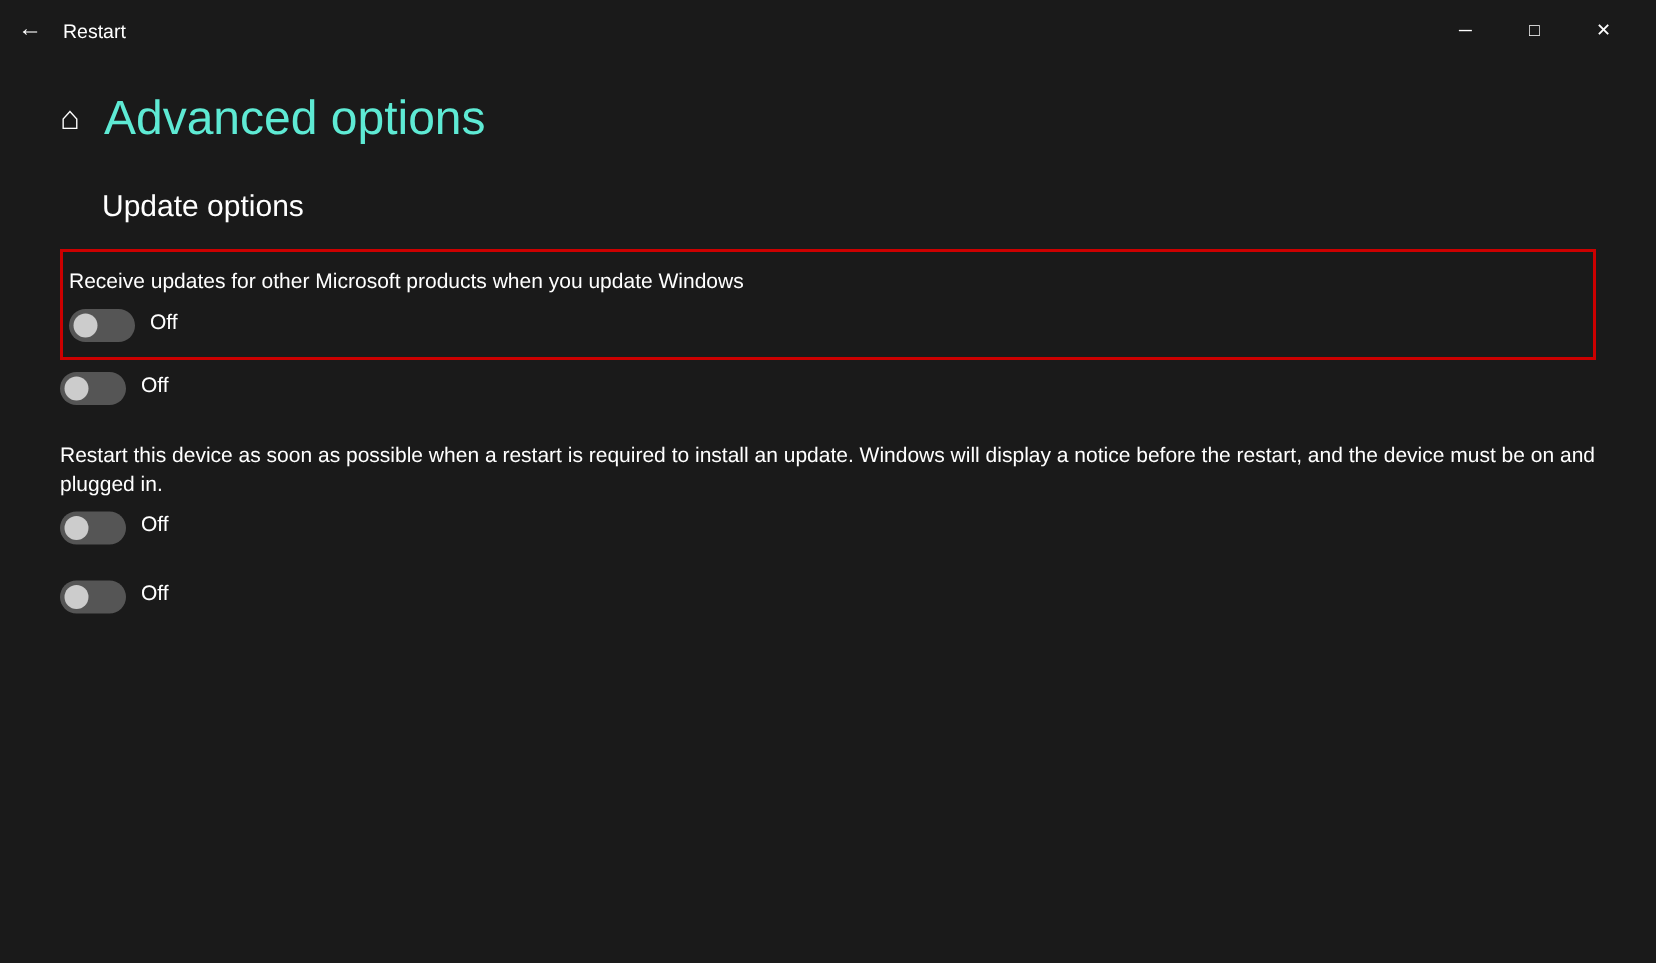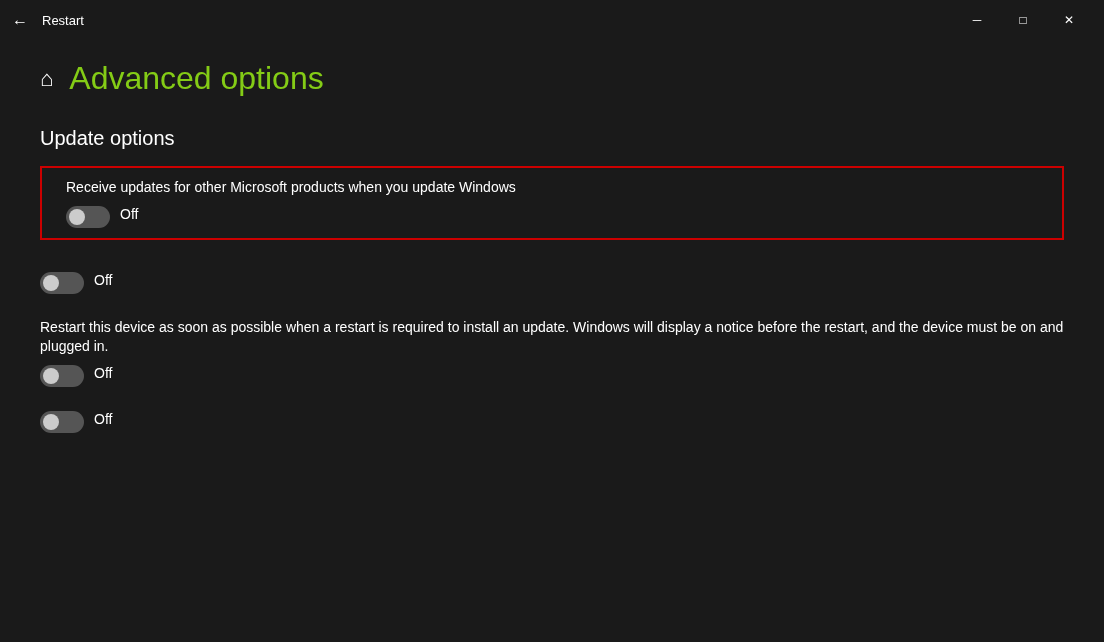--- a/index.html
+++ b/index.html
@@ -75,52 +75,53 @@
 
     .home-icon {
       font-size: 22px;
       color: #ffffff;
       line-height: 1;
     }
 
     .page-title {
       font-size: 32px;
       font-weight: 300;
-      color: #84cc16;
+      color: #5eead4;
     }
 
     .back-btn {
       display: flex;
       align-items: center;
       justify-content: center;
       background: transparent;
       border: none;
       color: #ffffff;
       cursor: pointer;
       font-size: 16px;
       padding: 4px;
     }
 
     
     .section-heading {
       font-size: 20px;
       font-weight: 400;
       color: #ffffff;
       margin-bottom: 16px;
+      margin-left: 28px;
     }
 
     
     .setting-item {
       margin-bottom: 24px;
     }
 
     .setting-item.highlighted {
       border: 2px solid #cc0000;
-      padding: 10px 24px;
-      margin-bottom: 32px;
+      padding: 10px 4px;
+      margin-bottom: 8px;
     }
 
     .setting-label {
       font-size: 14px;
       color: #ffffff;
       margin-bottom: 8px;
       line-height: 1.4;
     }
 
     .toggle-row {

